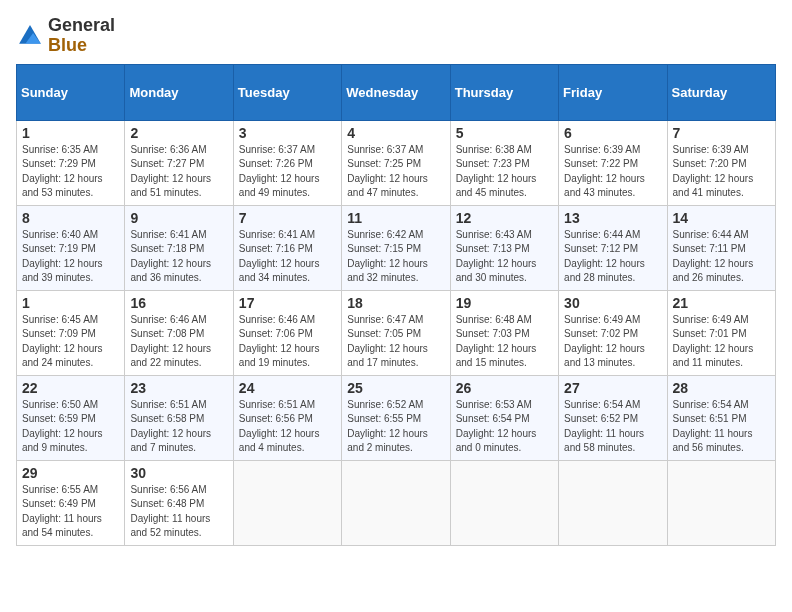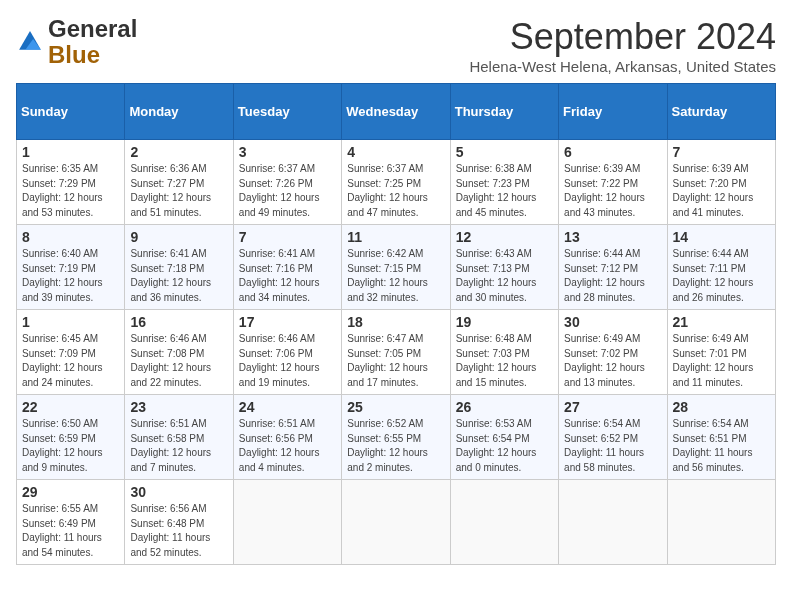--- a/index.html
+++ b/index.html
@@ -15,21 +15,21 @@
       align-items: flex-start;
       justify-content: space-between;
       margin-bottom: 8px;
     }
     .logo {
       display: flex;
       align-items: center;
       gap: 4px;
     }
     .logo-text {
-      font-size: 24px;
+      font-size: 18px;
       font-weight: bold;
       color: #333;
       line-height: 1.1;
     }
     .logo-icon {
       width: 28px;
       height: 28px;
     }
     .title-area {
       text-align: right;
@@ -91,24 +91,20 @@
   <div class="logo">
     <svg class="logo-icon" viewBox="0 0 36 36">
       <polygon points="18,4 32,28 4,28" fill="#1a6ec2"></polygon>
       <polygon points="22,14 32,28 12,28" fill="#4da6ff" opacity="0.7"></polygon>
     </svg>
     <div class="logo-text">
       <div>General</div>
       <div style="color:#a16207;">Blue</div>
     </div>
   </div>
-  <div class="title-area">
-    <div class="month-title">September 2024</div>
-    <div class="subtitle">Helena-West Helena, Arkansas, United States</div>
-  </div>
 </div>
 
 <table class="calendar">
   <thead>
     <tr id="header-row">
         <th>Sunday</th>
         <th>Monday</th>
         <th>Tuesday</th>
         <th>Wednesday</th>
         <th>Thursday</th>

